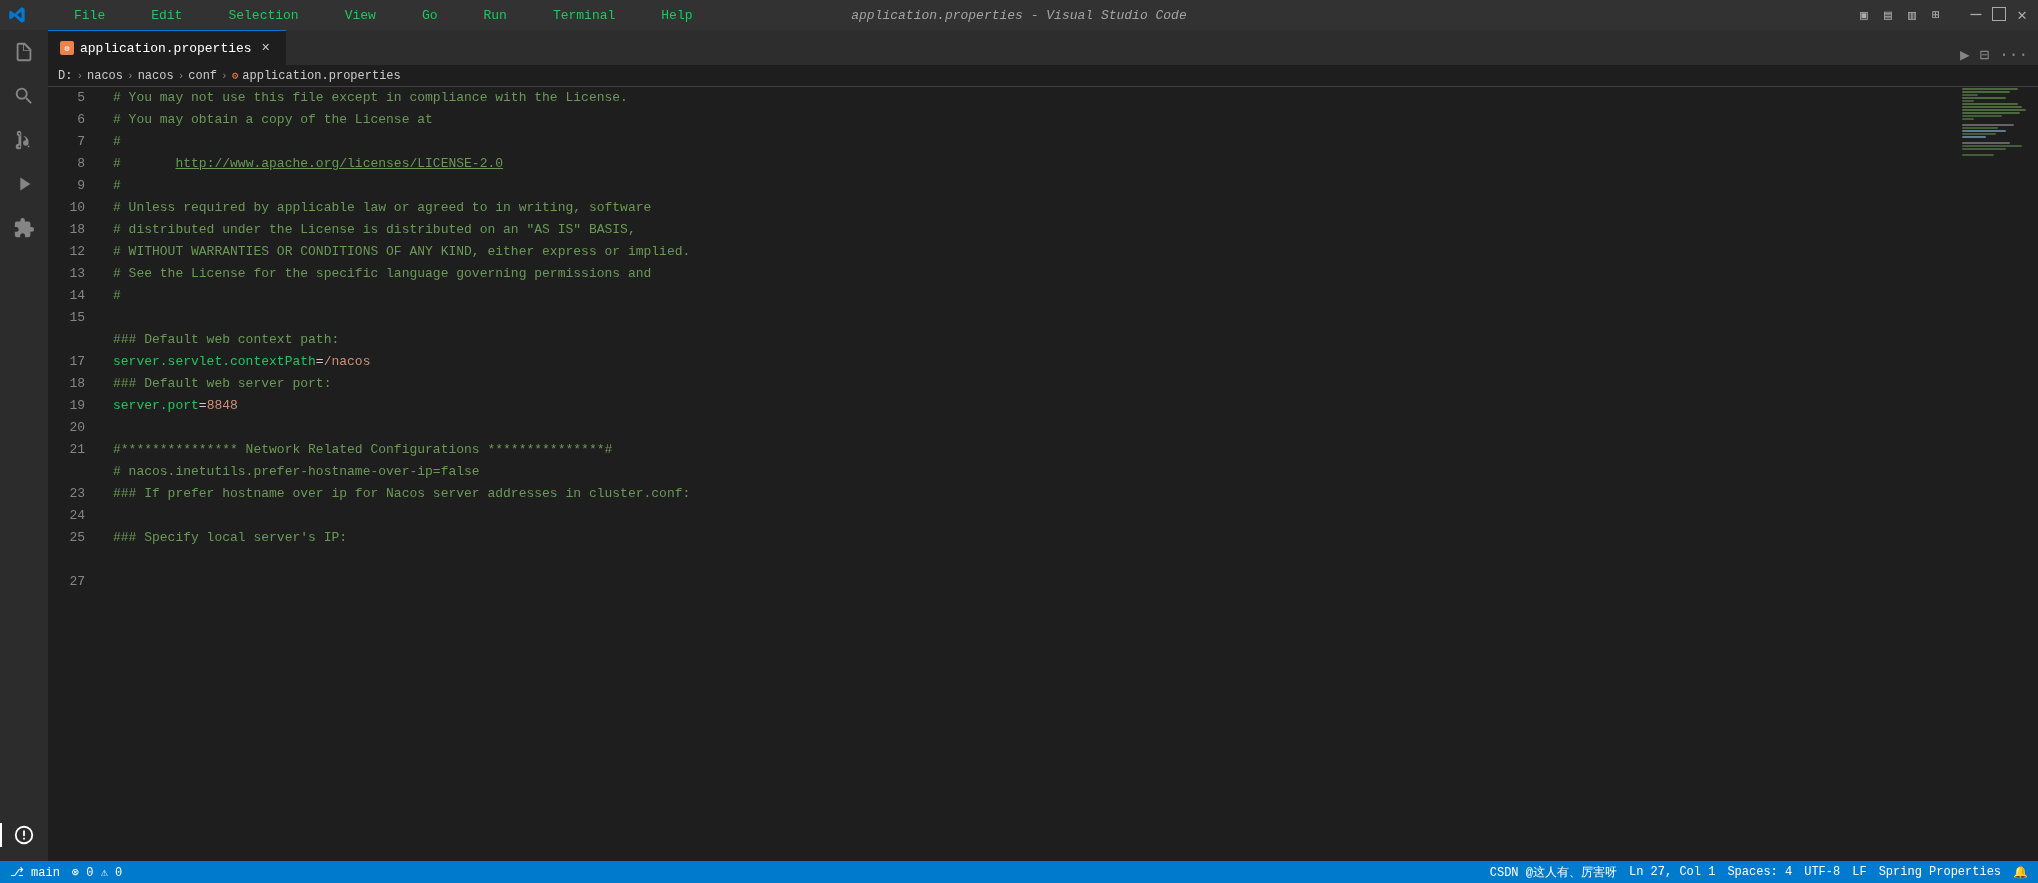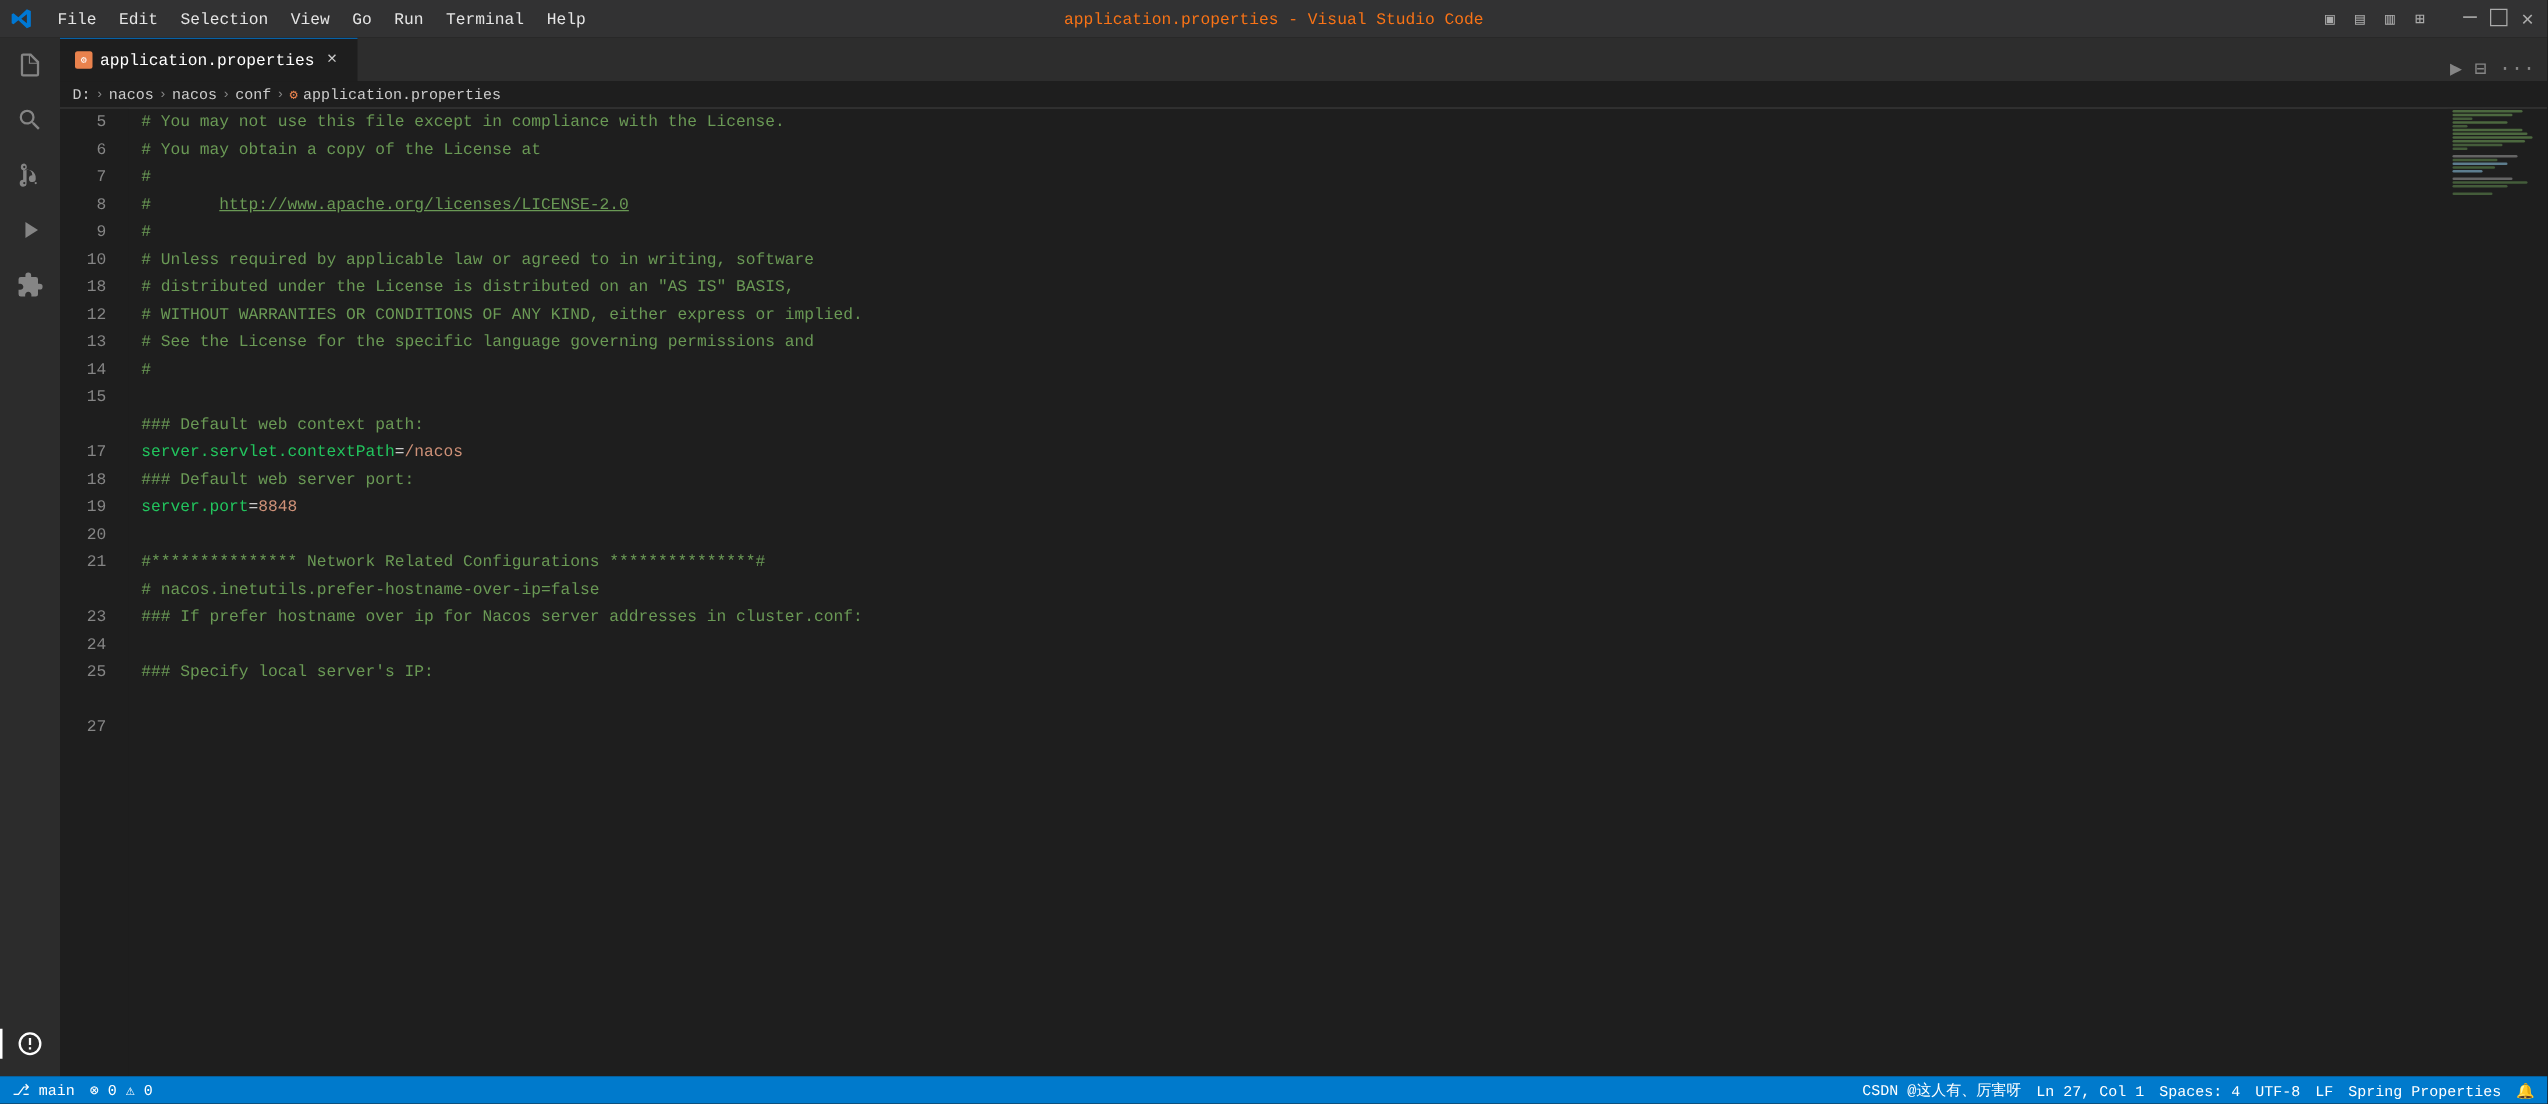--- a/index.html
+++ b/index.html
@@ -37,32 +37,34 @@
       gap: 12px;
     }
 
     .menu-bar {
       display: flex;
       gap: 2px;
     }
 
     .menu-item {
       padding: 2px 8px;
-      color: #e5e5e5;
+      color: #22c55e;
       font-size: 13px;
       cursor: pointer;
       border-radius: 3px;
+      margin-left: 28px;
     }
 
     .title-center {
       position: absolute;
       left: 50%;
       transform: translateX(-50%);
-      color: #f97316;
+      color: #a3a3a3;
       font-size: 13px;
+      font-style: italic;
     }
 
     .window-btn {
       width: 16px;
       height: 16px;
       display: flex;
       align-items: center;
       justify-content: center;
       cursor: pointer;
       color: #cccccc;
@@ -299,21 +301,21 @@
 
     .status-left {
       display: flex;
       gap: 12px;
       align-items: center;
     }
 
     .status-right {
       display: flex;
       gap: 12px;
-      align-items: flex-end;
+      align-items: center;
     }
   </style>
 </head>
 <body>
 
 <div class="title-bar">
   <div class="title-bar-left">
     <svg width="18" height="18" viewBox="0 0 100 100">
       <path d="M74.9 7.4L37.1 43.2 15.5 25.8 7.4 30.5v39l8.1 4.7 21.6-17.4L74.9 92.6l17.7-8.5V15.9L74.9 7.4zm0 62.5L50.2 50l24.7-19.9v39.8z" fill="#0078d4"></path>
     </svg>

